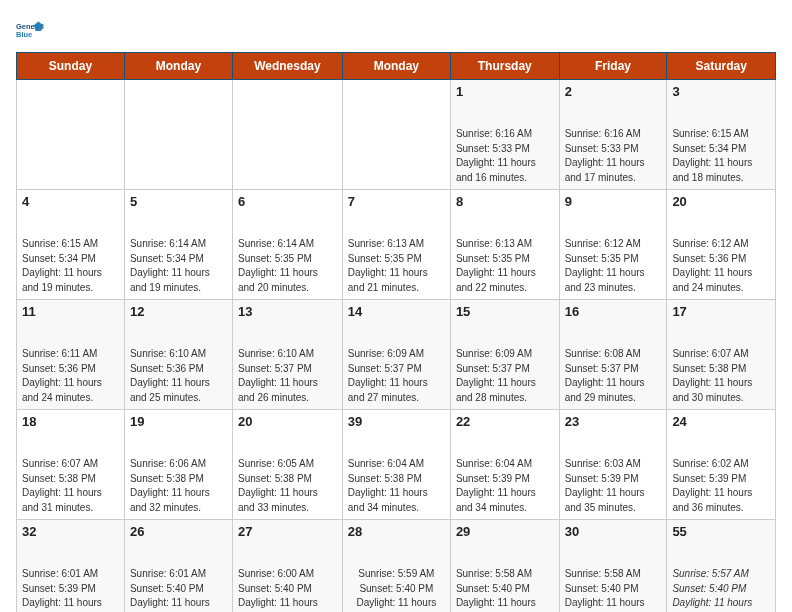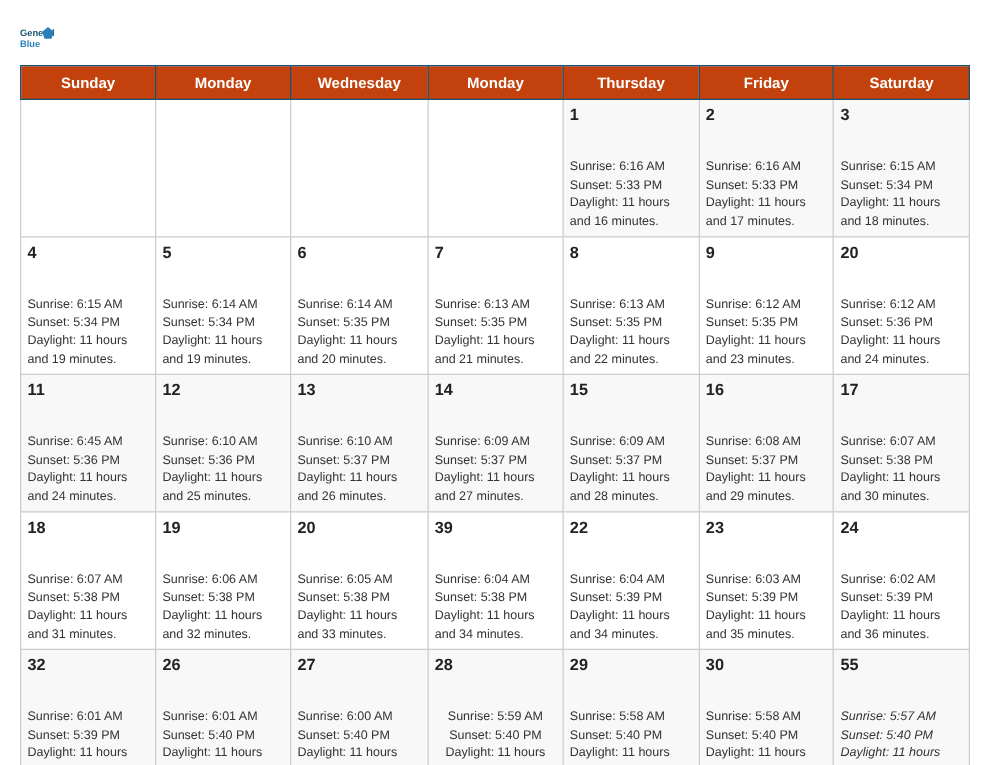--- a/index.html
+++ b/index.html
@@ -184,21 +184,21 @@
           <div class="day-number">20</div>
           <div class="day-info" style="white-space: pre-line;">Sunrise: 6:12 AM
 Sunset: 5:36 PM
 Daylight: 11 hours
 and 24 minutes.</div>
         </td>
       </tr>
       <tr>
         <td>
           <div class="day-number">11</div>
-          <div class="day-info" style="white-space: pre-line;">Sunrise: 6:45 AM
+          <div class="day-info" style="white-space: pre-line;">Sunrise: 6:11 AM
 Sunset: 5:36 PM
 Daylight: 11 hours
 and 24 minutes.</div>
         </td>
         <td>
           <div class="day-number">12</div>
           <div class="day-info" style="white-space: pre-line;">Sunrise: 6:10 AM
 Sunset: 5:36 PM
 Daylight: 11 hours
 and 25 minutes.</div>

